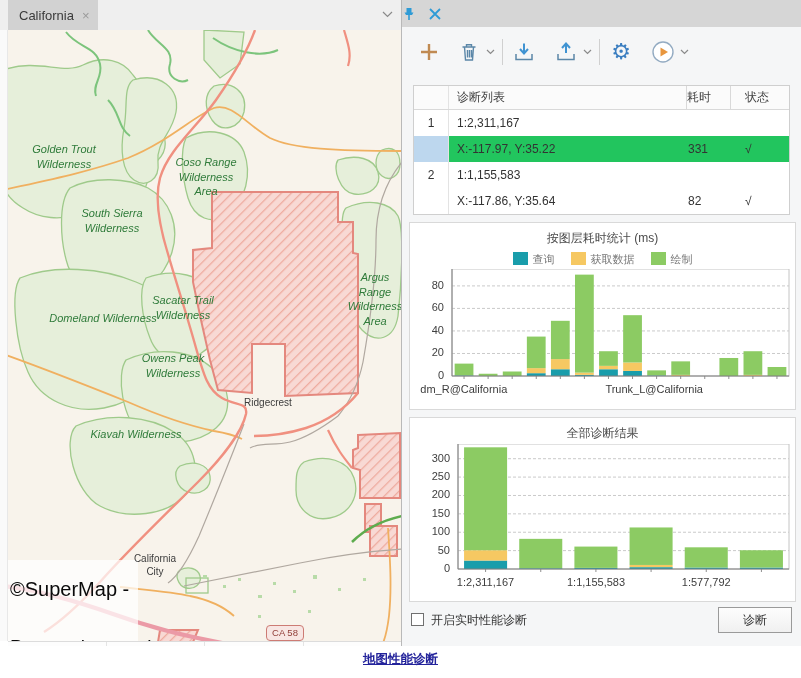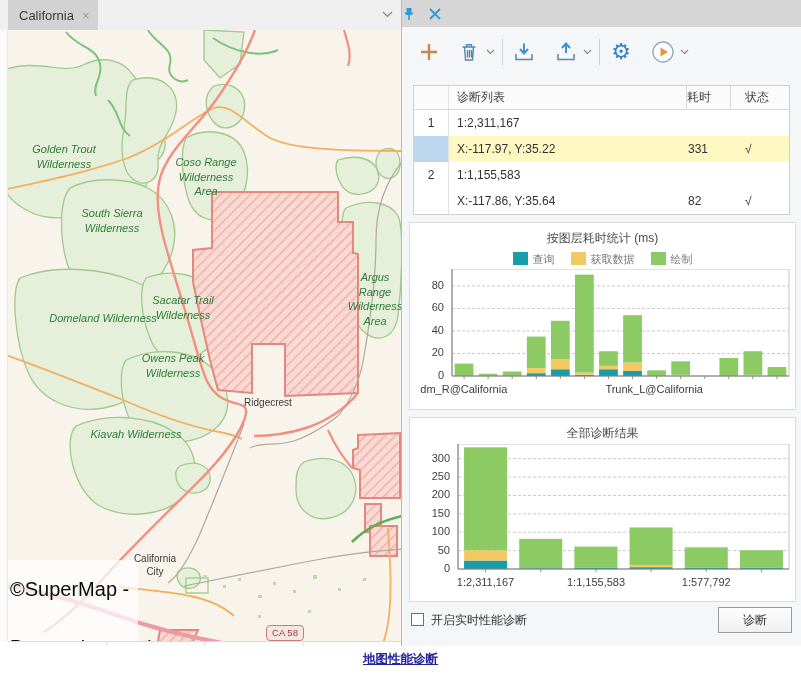--- a/index.html
+++ b/index.html
@@ -38,21 +38,21 @@
   
   #diag-table{position:absolute;left:11px;top:85px;width:377px;background:#fff;border:1px solid #cfcfcf;box-sizing:border-box;font-size:12px;}
   .tr{display:flex;height:26px;align-items:flex-end;}
   .tr.head{height:23px;color:#444;border-bottom:1px solid #d9d9d9;background:#fbfbfb;}
   .td-no{width:35px;height:100%;display:flex;align-items:center;justify-content:center;border-right:1px solid #e3e3e3;box-sizing:border-box;}
   .td-list{flex:1;padding-left:8px;height:100%;display:flex;align-items:center;}
   .tr.head .td-list{border-right:1px solid #d9d9d9;}
   .td-time{width:43px;height:100%;display:flex;align-items:center;}
   .tr.head .td-time{border-right:1px solid #d9d9d9;}
   .td-status{width:58px;height:100%;display:flex;align-items:center;padding-left:14px;box-sizing:border-box;}
-  .tr.sel{background:#fef9c3;}
+  .tr.sel{background:#22c55e;}
   .tr.sel .td-no{background:#bdd7ee;}
   
   .chart-card{position:absolute;left:7px;width:387px;background:#fff;border:1px solid #d9d9d9;box-sizing:border-box;}
   #card1{top:222px;height:188px;}
   #card2{top:417px;height:185px;}
   .chart-title{text-align:center;font-size:12px;color:#4a4a4a;padding-top:7px;}
   .legend{display:flex;justify-content:center;gap:16px;margin-top:5px;font-size:11px;color:#777;align-items:center;}
   .legend .sq{display:inline-block;width:15px;height:13px;margin-right:5px;vertical-align:-2px;}
   .plot{position:absolute;left:0;width:385px;}
   #plot1{top:46px;height:140px;}

